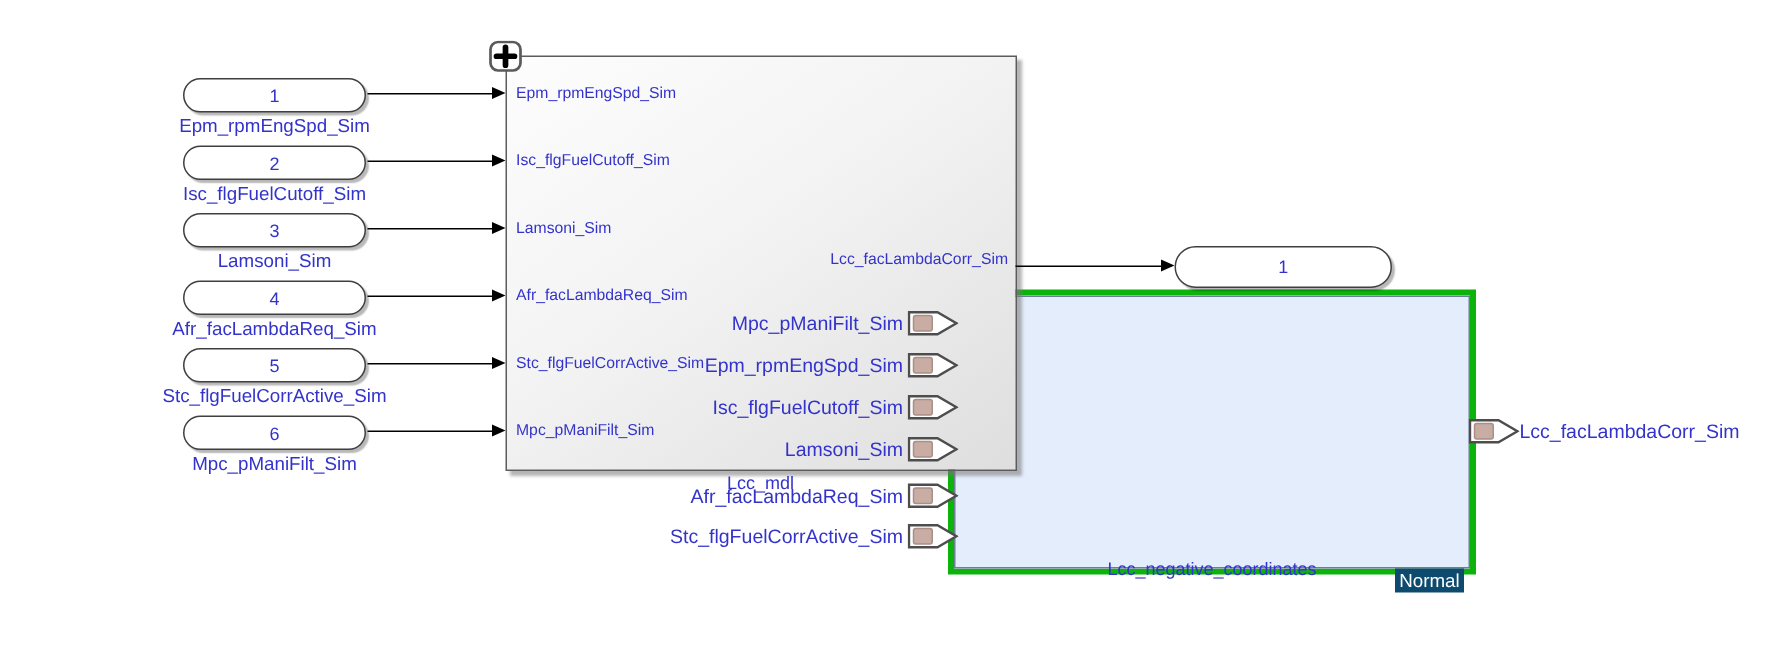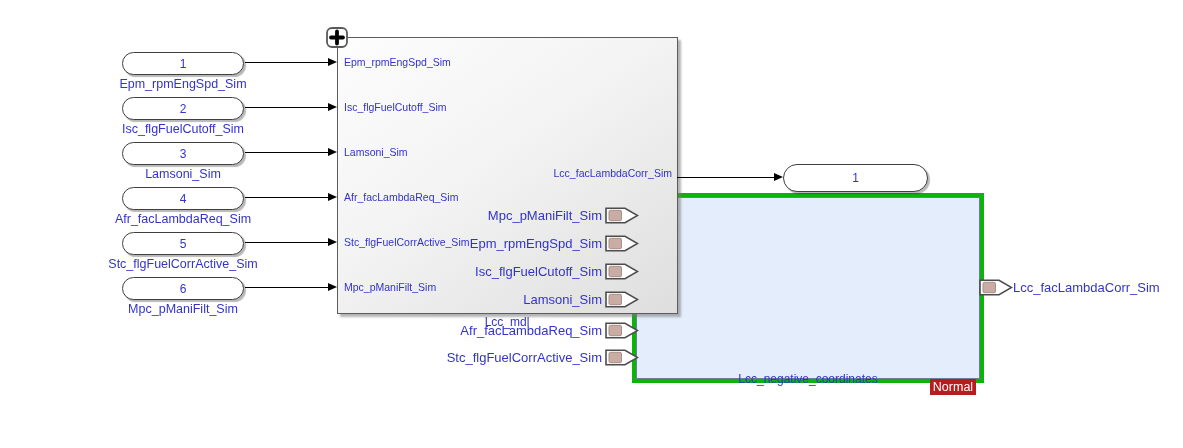--- a/index.html
+++ b/index.html
@@ -66,21 +66,21 @@
     position:absolute; left:1013px; height:17px; line-height:17px;
     font-size:13px; color:#3333cc; z-index:6; white-space:nowrap;
   }
   
   .name-label {
     position:absolute; text-align:center; font-size:12px; color:#3333cc;
     z-index:6; white-space:nowrap;
   }
   .mode-badge {
     position:absolute; left:930px; top:379px; width:46px; height:16px;
-    background:#b91c1c; color:#ffffff; font-size:12.5px; line-height:16px;
+    background:#0c4a6e; color:#ffffff; font-size:12.5px; line-height:16px;
     text-align:center; z-index:6; cursor:pointer;
   }
 </style>
 </head>
 <body>
 
 <div class="canvas">
 
   <div class="model-block">
     <div class="model-inner"></div>

